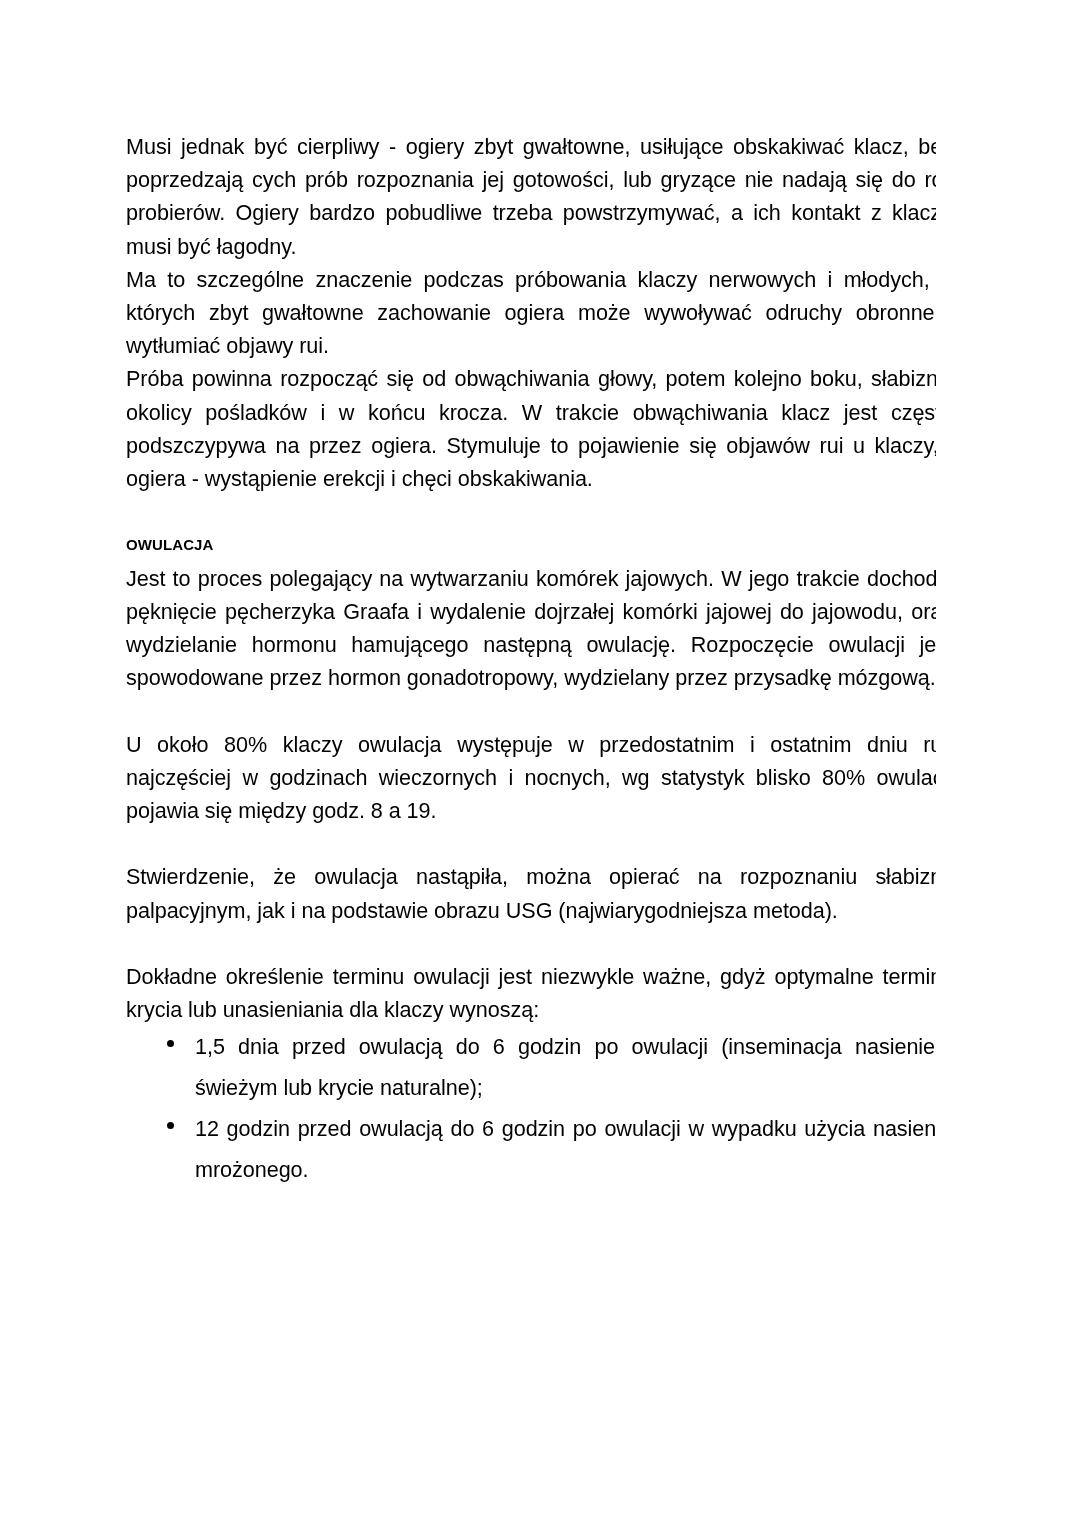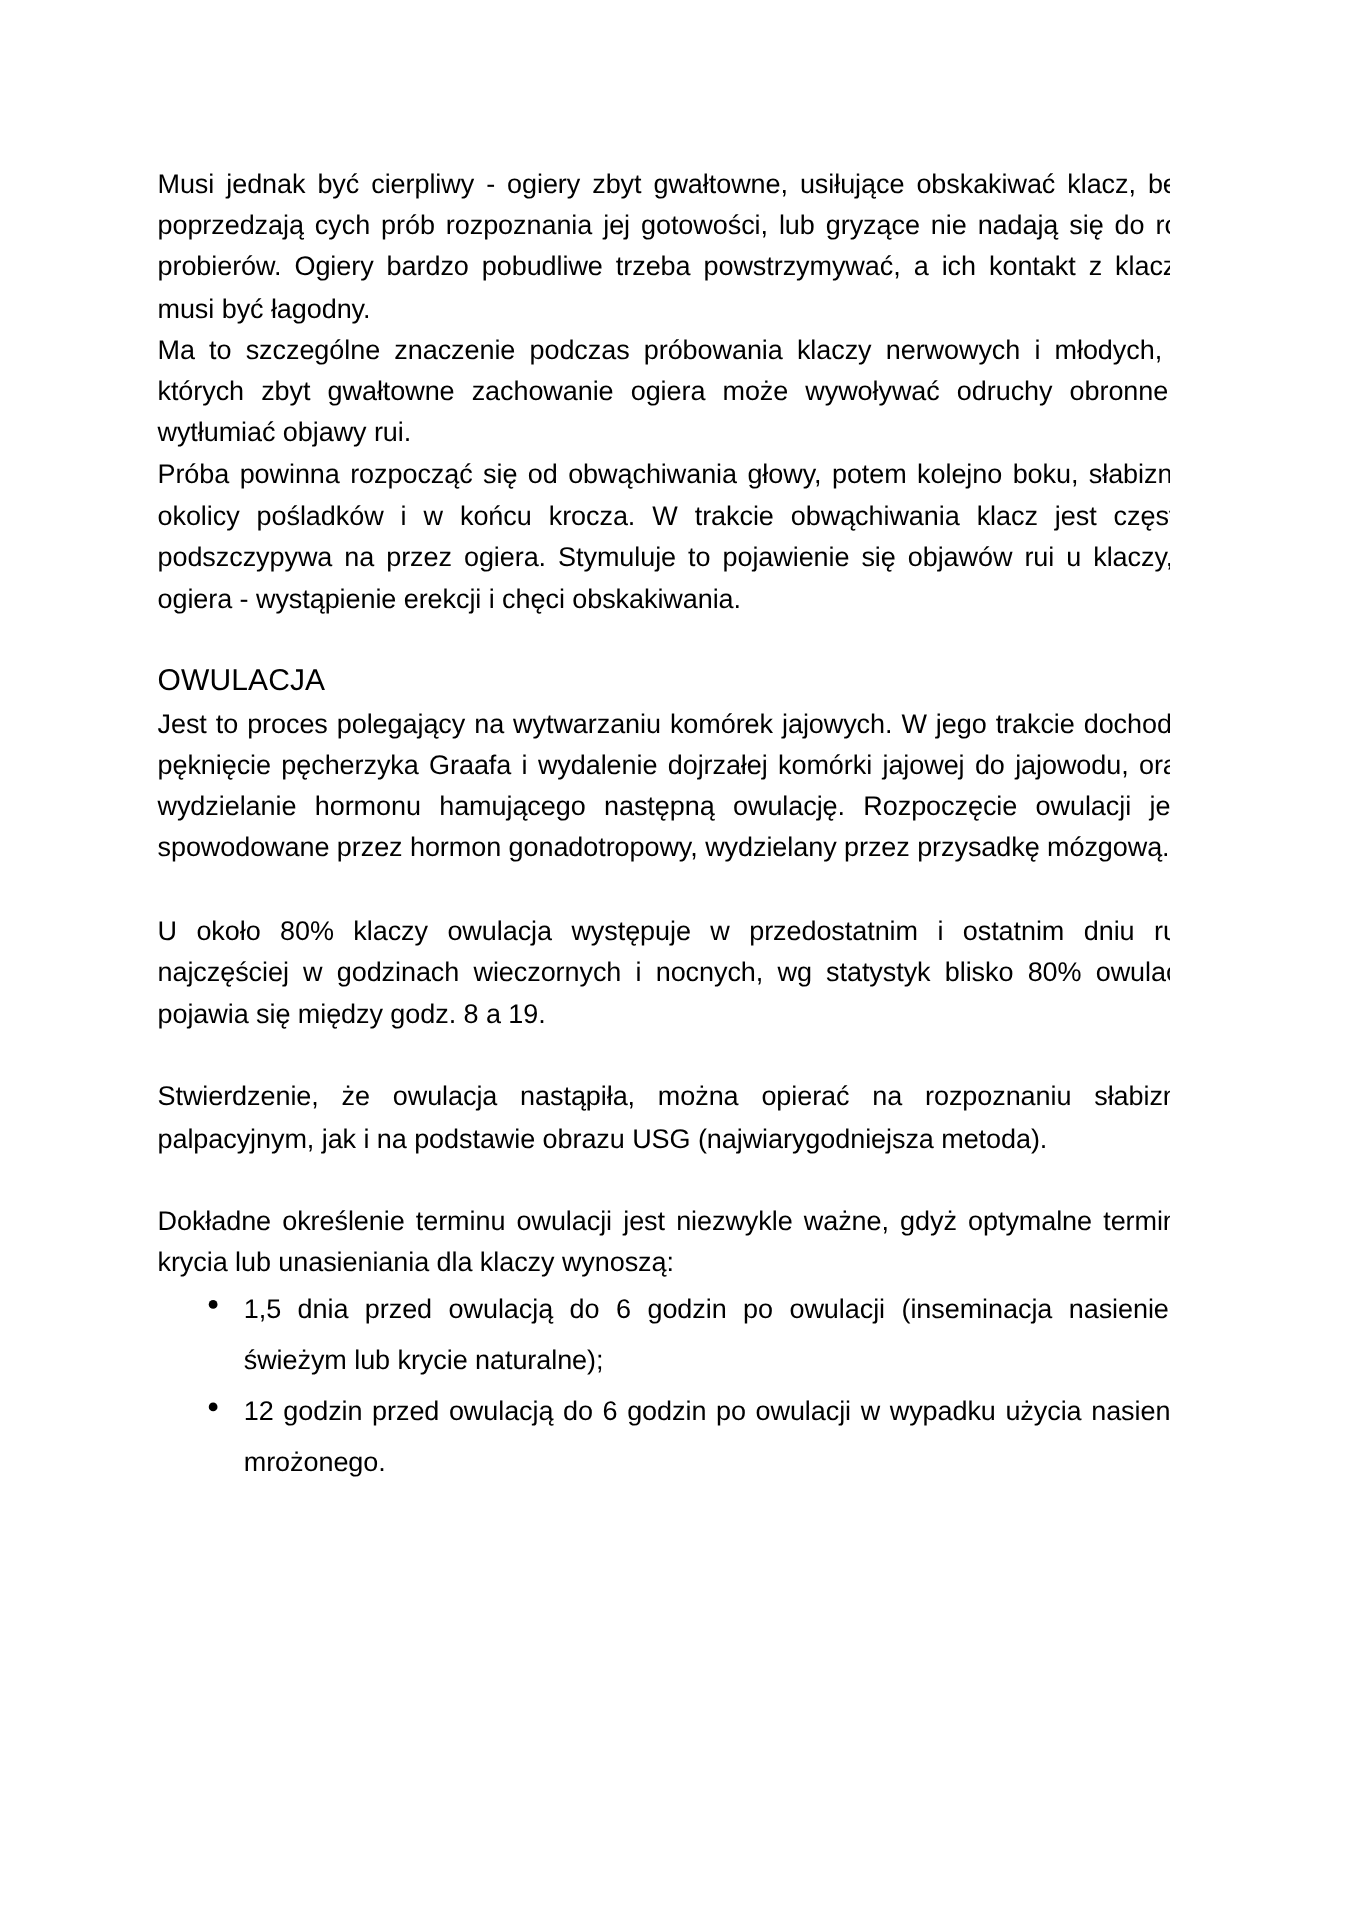--- a/index.html
+++ b/index.html
@@ -37,23 +37,23 @@
     letter-spacing: -0.05px;
     word-spacing: 0px;
     hyphens: none;
   }
   p.para.gap-before {
     margin-top: 33.2px;
   }
   h2.heading {
     margin: 0;
     padding: 0;
-    font-size: 24px;
+    font-size: 15px;
     line-height: 33.2px;
-    font-weight: normal;
+    font-weight: bold;
     text-align: left;
     letter-spacing: 0.1px;
   }
   h2.heading.gap-before {
     margin-top: 33.2px;
   }
   ul.bullets {
     margin: 0;
     padding: 0;
     list-style: none;

